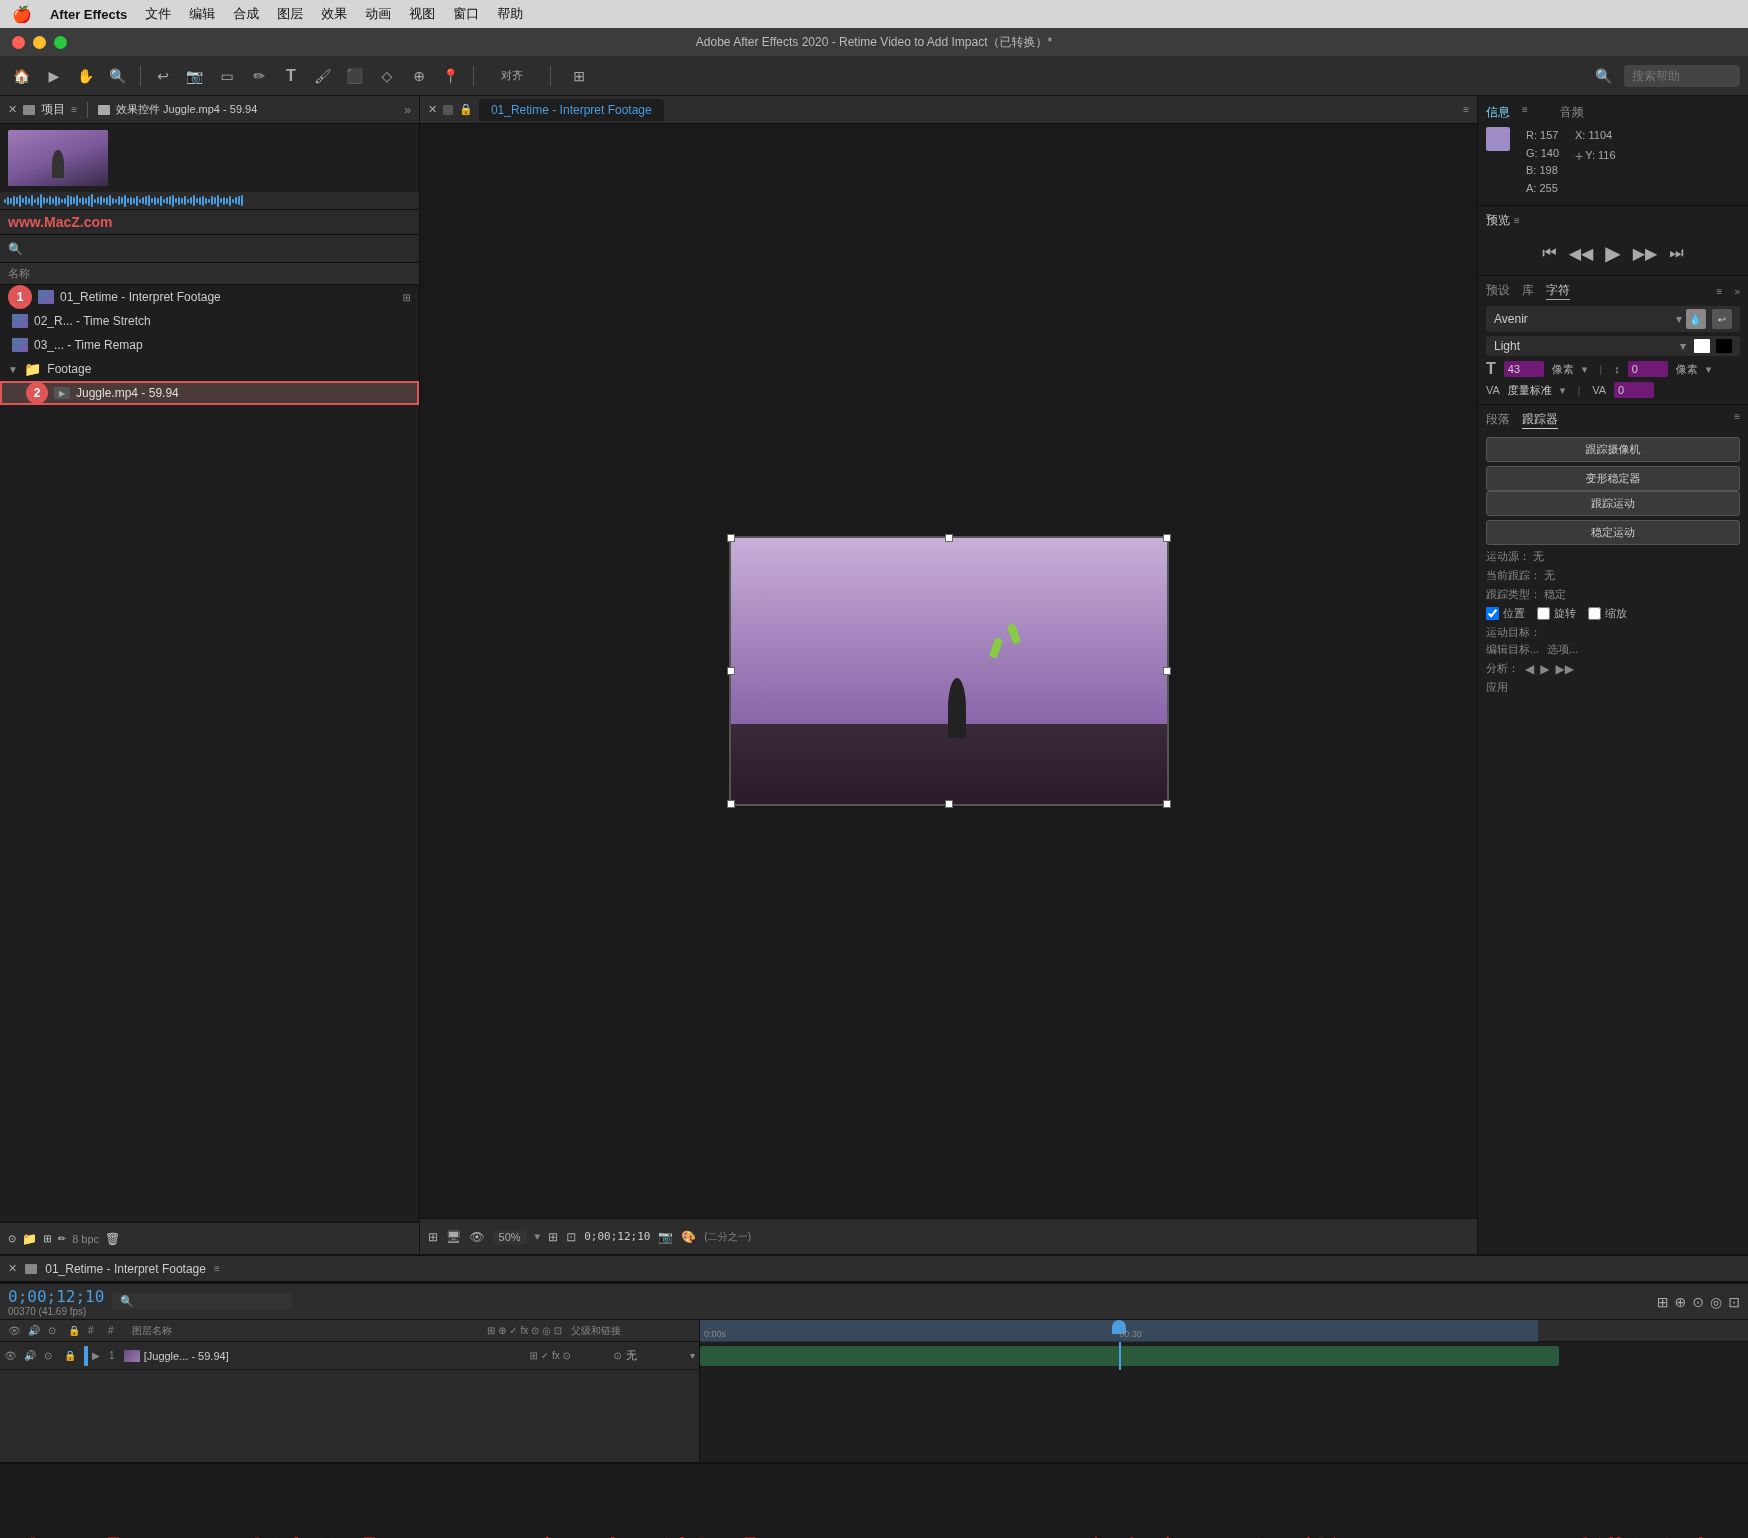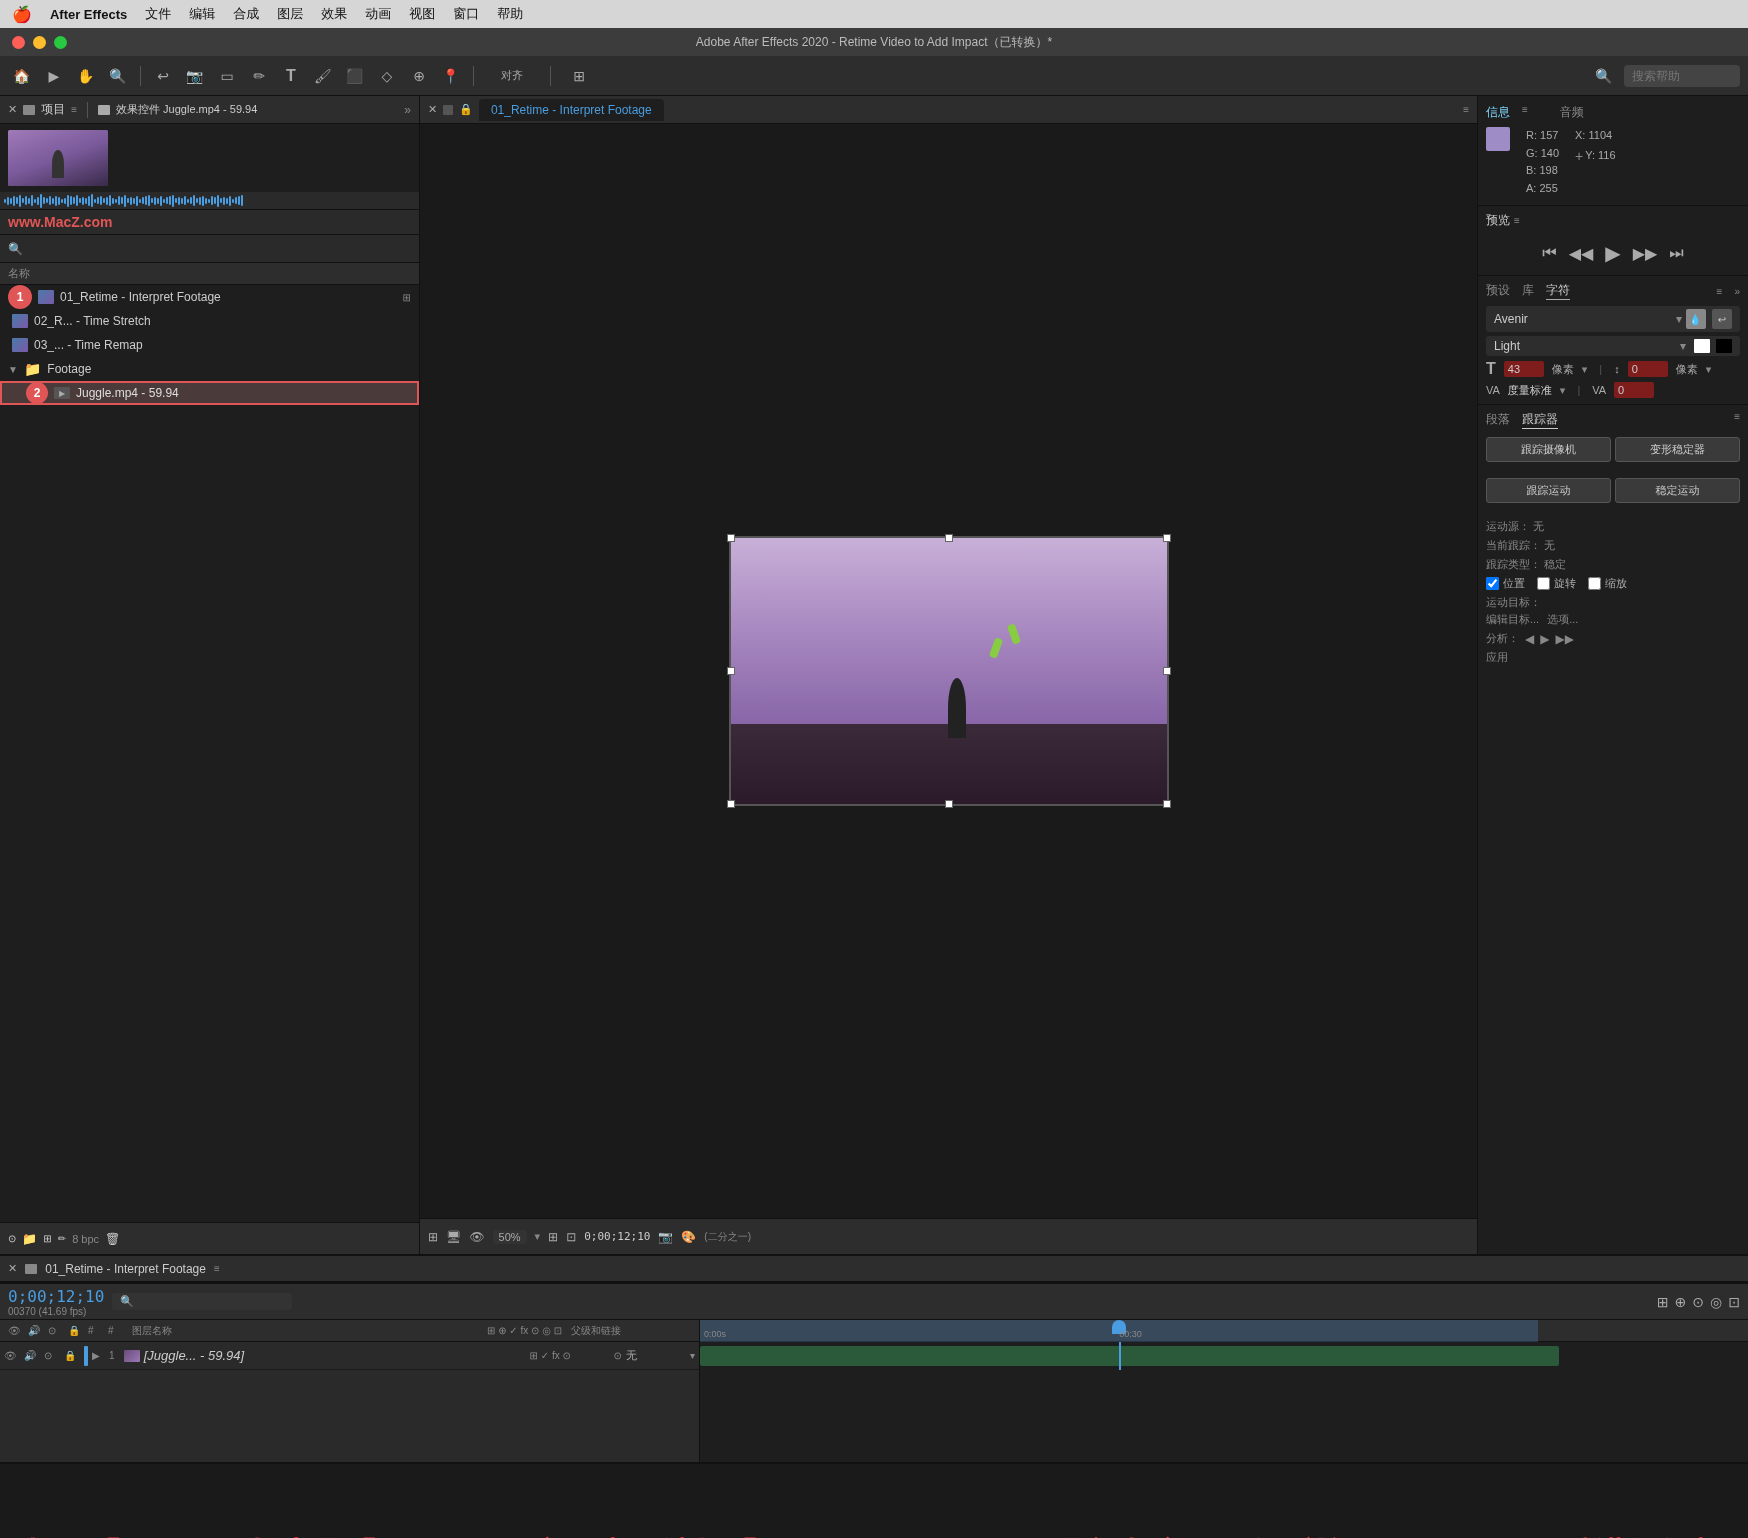--- a/index.html
+++ b/index.html
@@ -337,36 +337,36 @@
       gap: 4px;
     }
     .font-size-row {
       display: flex;
       align-items: center;
       gap: 8px;
       font-size: 11px;
       color: #aaa;
     }
     .font-size-input {
-      background: #7f1d1d;
+      background: #701a75;
       border: none;
       color: #ccc;
       font-size: 11px;
       width: 40px;
       border-radius: 2px;
       padding: 2px 4px;
     }
 
     
     .tracker-panel {
       padding: 6px 8px;
       flex: 1;
     }
     .tracker-header { display: flex; margin-bottom: 8px; gap: 12px; }
-    .tracker-btn-row { display: flex; gap: 4px; margin-bottom: 16px; }
+    .tracker-btn-row { display: flex; gap: 4px; margin-bottom: 0; flex-direction: column; }
     .tracker-btn-half {
       background: #3a3a3a; border: 1px solid #555; color: #ccc;
       font-size: 11px; padding: 4px 0; border-radius: 3px; cursor: pointer;
       flex: 1; text-align: center;
     }
     .tracker-label { font-size: 11px; color: #888; margin-top: 4px; }
     .tracker-checkbox-row { display: flex; align-items: center; gap: 4px; font-size: 11px; color: #aaa; margin-top: 4px; }
 
     
     .timeline-area {
@@ -983,21 +983,21 @@
 
       <div class="tl-row">
         <span style="width:16px;color:#888;font-size:10px;">👁</span>
         <span style="width:16px;color:#888;font-size:10px;">🔊</span>
         <span style="width:16px;color:#888;font-size:10px;">⊙</span>
         <span style="width:16px;color:#888;font-size:10px;">🔒</span>
         <div class="tl-color-bar"></div>
         <span style="color:#888;font-size:10px;">▶</span>
         <span style="width:16px;text-align:center;color:#888;font-size:10px;">1</span>
         <div class="tl-layer-icon"></div>
-        <span style="font-size:13px;color:#ccc;flex:1;font-style:italic;">[Juggle... - 59.94]</span>
+        <span style="font-size:11px;color:#ccc;flex:1;">[Juggle... - 59.94]</span>
         <span style="font-size:10px;color:#888;width:80px;">⊞ ✓ fx ⊙</span>
         <span style="color:#888;font-size:10px;">⊙</span>
         <span style="font-size:11px;color:#aaa;width:60px;">无</span>
         <span style="color:#888;font-size:10px;">▾</span>
       </div>
     </div>
 
     <div class="timeline-tracks">
 
       <div class="timeline-ruler">

